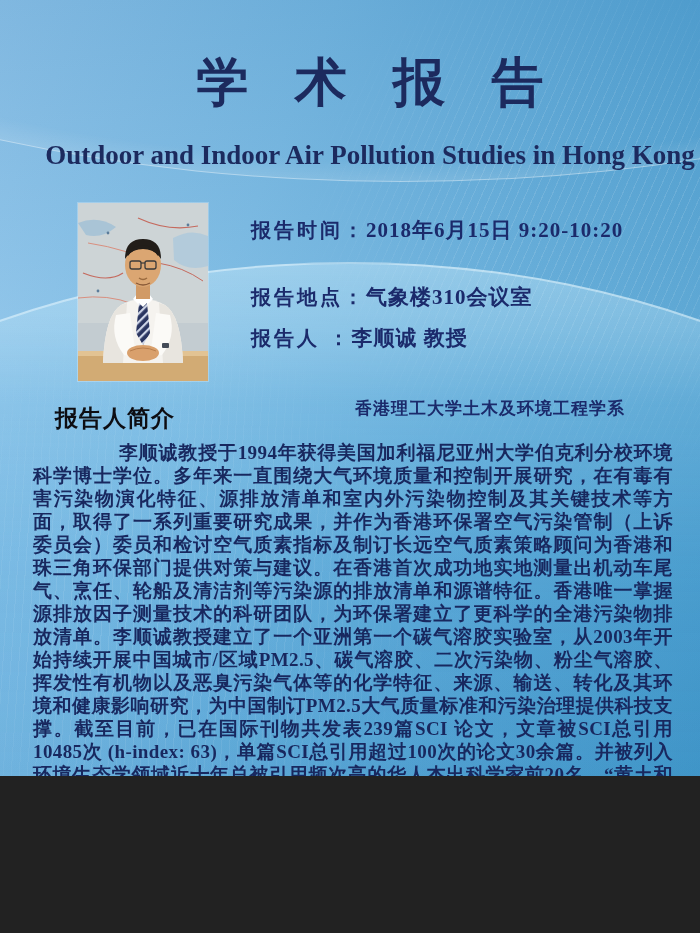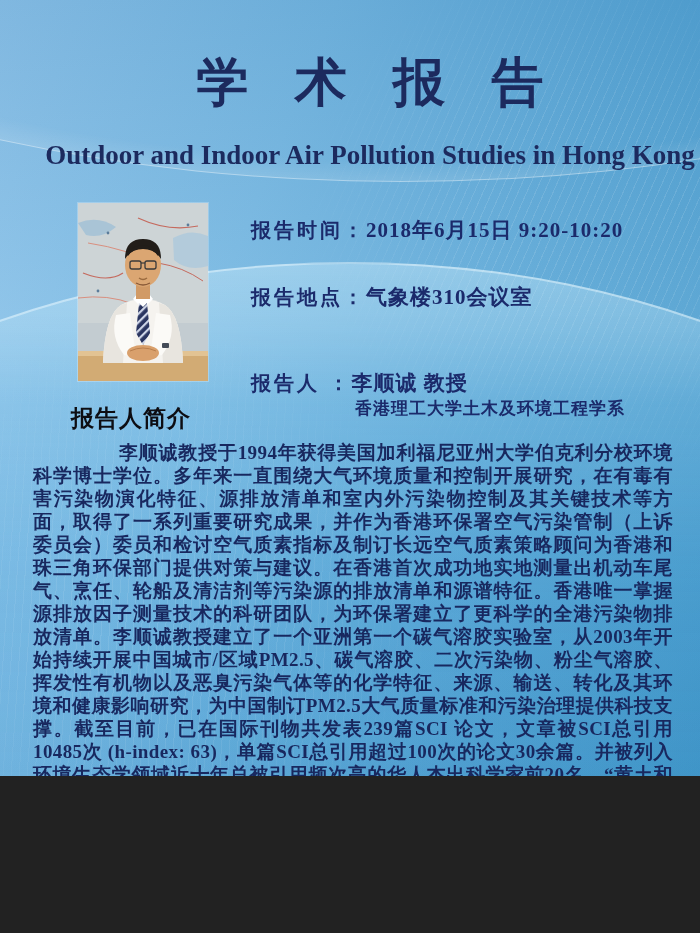--- a/index.html
+++ b/index.html
@@ -52,36 +52,36 @@
     font-weight:bold; font-size:27px; color:#1c2a5e;
   }
   .photo {
     position:absolute; left:78px; top:203px; width:130px; height:178px;
     box-shadow:0 0 0 1px rgba(255,255,255,0.25);
   }
   .info { position:absolute; left:235px; top:216px; width:450px; color:#1b2a6b; }
   .info-row { position:absolute; left:16px; white-space:nowrap; }
   .row-time     { top:0px; }
   .row-location { top:55px;margin-top:12px; }
-  .row-speaker  { top:108px;margin-top:45px; }
+  .row-speaker  { top:108px; }
   .info-label {
     font-weight:bold; font-size:20px; letter-spacing:3px;
     font-family:"Liberation Sans","DejaVu Sans",sans-serif;
   }
   .info-value {
     font-weight:bold; font-size:21px; letter-spacing:1px;
     font-family:"Liberation Serif","DejaVu Serif",serif;
   }
   .affiliation {
     position:absolute; left:120px; top:155px;
     font-weight:bold; font-size:17px; letter-spacing:1px; color:#1b2a6b;margin-top:26px;
   }
   .bio-heading {
     position:absolute; left:55px; top:403px;
-    font-weight:bold; font-size:23px; color:#0d0d12; letter-spacing:1px;margin-left:16px;
+    font-weight:bold; font-size:23px; color:#0d0d12; letter-spacing:1px;
   }
   .bio-paragraph {
     position:absolute; left:33px; top:441px; width:640px;
     font-family:"Liberation Serif","DejaVu Serif",serif;
     font-weight:600; font-size:19px; line-height:23px;
     color:#18285f; text-align:justify; text-indent:86px; letter-spacing:0.4px;
   }
   .footer {
     position:absolute; right:38px; top:876px; text-align:right;
     font-family:"Liberation Serif","DejaVu Serif",serif;

